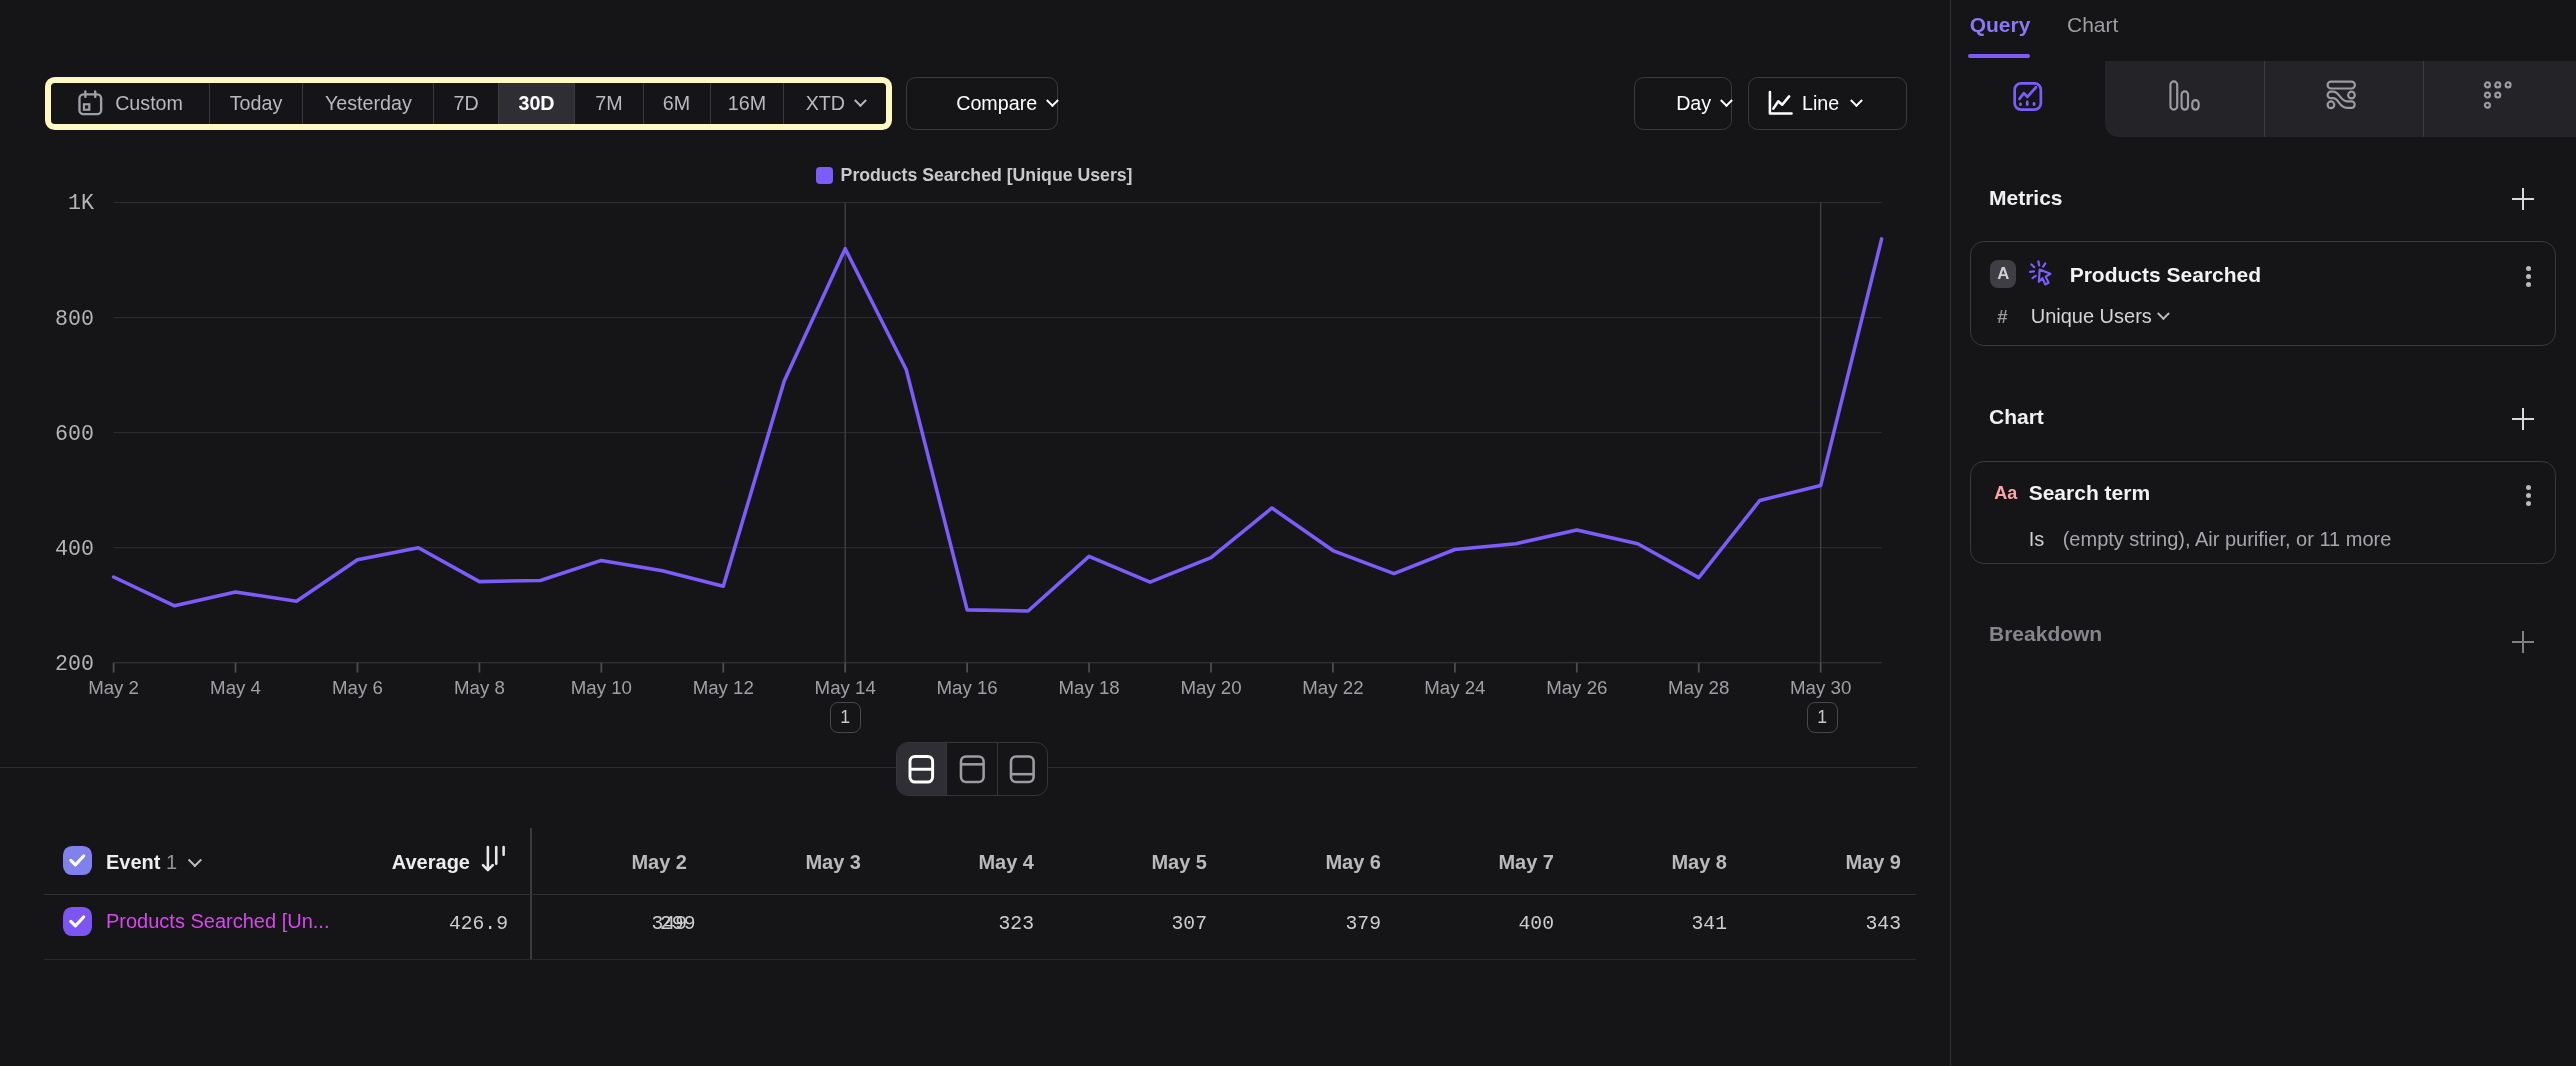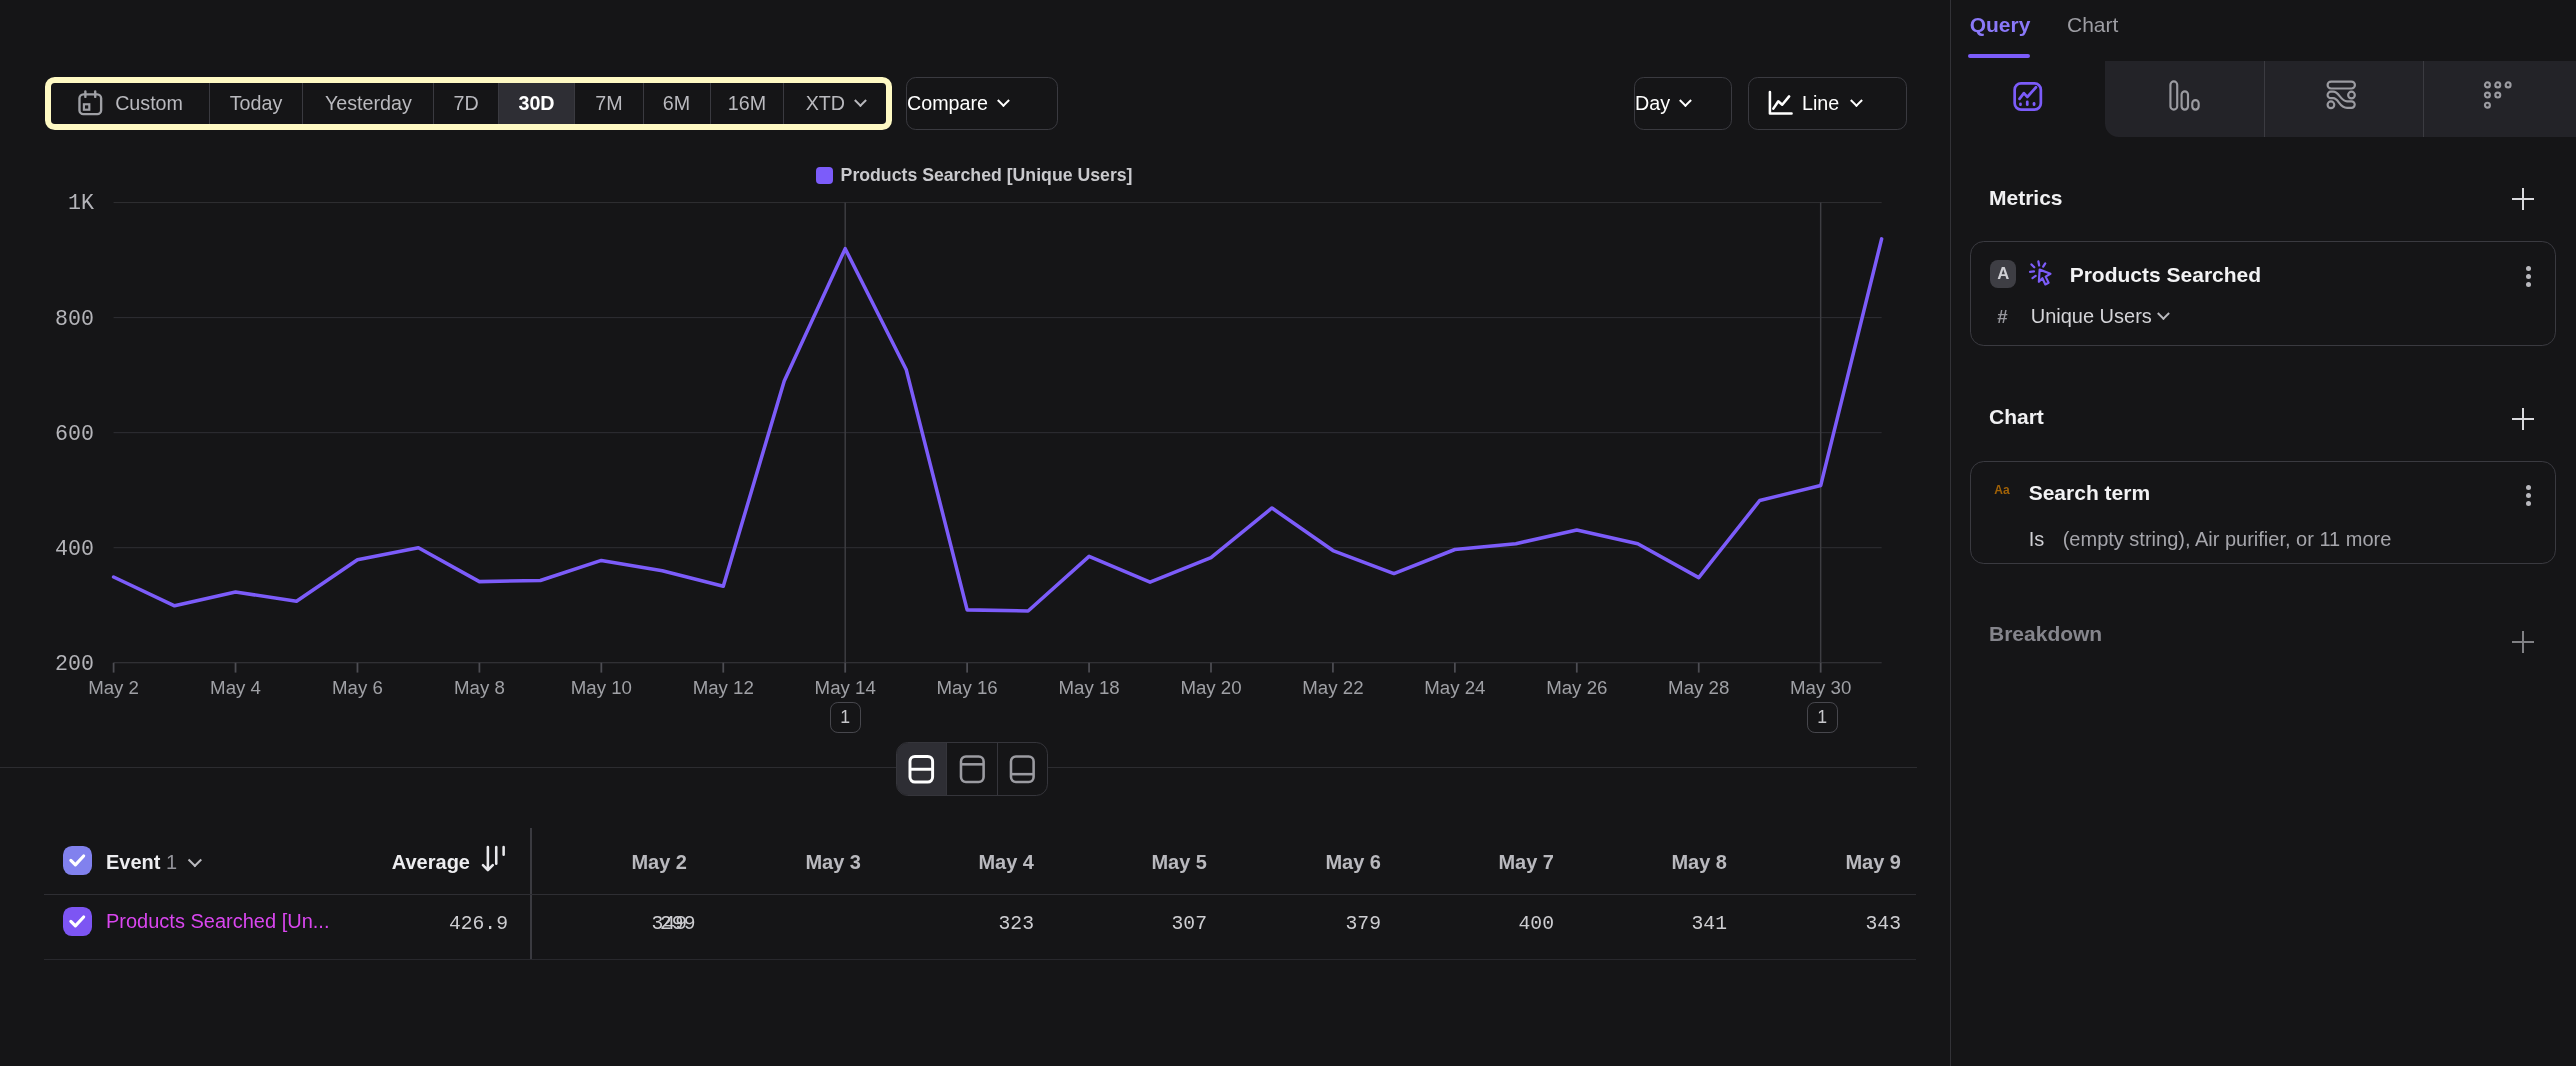--- a/index.html
+++ b/index.html
@@ -2,21 +2,21 @@
 <html><head>
 <meta charset="utf-8">
 <style>
   * { margin:0; padding:0; box-sizing:border-box; }
   html,body { background:#151517; }
   body { font-family:"Liberation Sans", sans-serif; }
   #page { position:relative; width:2576px; height:1067px; background:#151517; overflow:hidden; }
   .abs { position:absolute; }
   .mono { font-family:"Liberation Mono", monospace; }
   .btn { position:absolute; top:77px; height:53px; border:1px solid #3a3a40; border-radius:9.8px;
-         display:flex; align-items:center; justify-content:flex-start; color:#fff; font-size:19.7px; }
+         display:flex; align-items:center; justify-content:flex-end; color:#fff; font-size:19.7px; }
   .chev { display:inline-block; width:11.8px; height:11.8px; border-right:2.6px solid currentColor;
           border-bottom:2.6px solid currentColor; transform:rotate(45deg) translate(-2px,-2px); }
   .seg { height:100%; display:flex; align-items:center; justify-content:center; color:#b9b9be;
          font-size:19.7px; border-right:1px solid #3a3a40; }
   .seg:last-child { border-right:none; }
   .seg.active { background:#2e2e34; color:#ffffff; font-weight:700; }
   .tgl { flex:1; display:flex; align-items:center; justify-content:center; }
   .kebab { display:flex; flex-direction:column; }
   .kebab i { width:5.1px; height:5.1px; border-radius:50%; background:#b9b9be; margin:1.4px 0; }
   .plus { position:absolute; width:21.6px; height:21.6px; }
@@ -271,21 +271,21 @@
           <i></i>
         </div>
       <div class="abs" style="left:26.6px; top:64px; font-size:18.7px; font-weight:700; color:#95959b;">#</div>
       <div class="abs" style="left:60px; top:63px; font-size:20px; color:#d4d4d8;">Unique Users</div>
       <span class="chev abs" style="left:188px; top:70px; width:8.9px; height:8.9px; color:#b9b9be; border-width:2.4px;"></span>
     </div>
 
     <div class="abs" style="left:38px; top:405px; font-size:21px; font-weight:700; color:#f0f0f2;">Chart</div>
     <div class="plus" style="left:561px; top:408px;"></div>
     <div class="abs" style="left:18.7px; top:461px; width:586px; height:103px; border:1.5px solid #3a3a40; border-radius:13.8px;">
-      <div class="abs" style="left:23.6px; top:20.7px; font-size:12px; font-weight:700; color:#a16207;">Aa</div>
+      <div class="abs" style="left:23.6px; top:20.7px; font-size:18px; font-weight:700; color:#fca5a5;">Aa</div>
       <div class="abs" style="left:58px; top:18.7px; font-size:21px; font-weight:700; color:#f2f2f4;">Search term</div>
       <div class="kebab abs" style="left:555px; top:21.6px;">
           <i></i>
           <i></i>
           <i></i>
         </div>
       <div class="abs" style="left:58px; top:66px; font-size:20px; color:#cfcfd3;">Is</div>
       <div class="abs" style="left:92px; top:66px; font-size:20px; color:#a5a5ab;">(empty string), Air purifier, or 11 more</div>
     </div>
 

